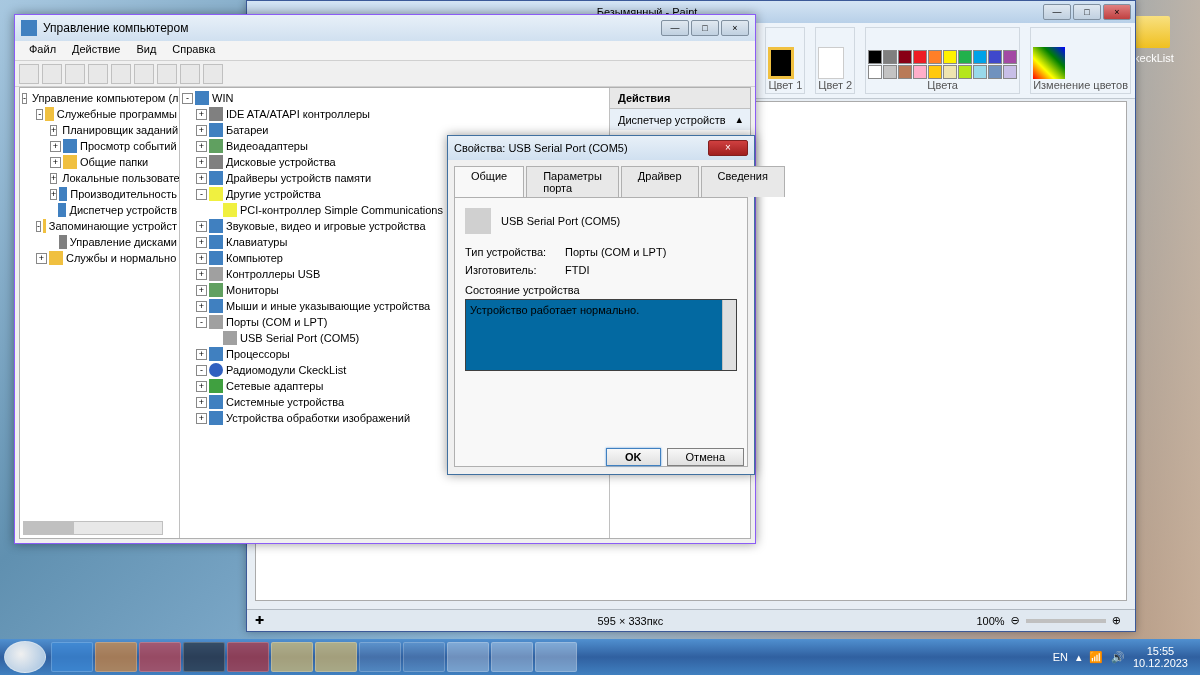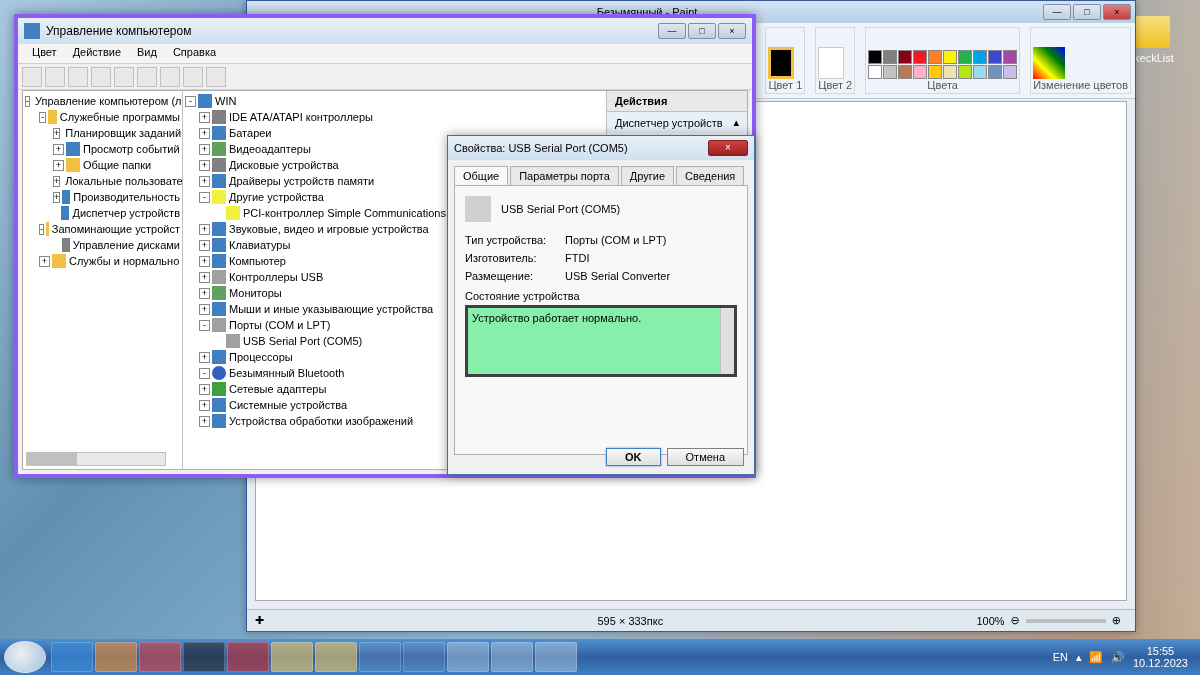--- a/index.html
+++ b/index.html
@@ -22,21 +22,21 @@
 .color-palette { display: grid; grid-template-columns: repeat(10, 14px); gap: 1px; }
 .color-swatch { width: 14px; height: 14px; border: 1px solid #888; }
 .paint-canvas { position: absolute; left: 8px; right: 8px; top: 100px; bottom: 30px; background: white; border: 1px solid #aaa; }
 .paint-statusbar { position: absolute; bottom: 0; left: 0; right: 0; height: 22px; background: #e0e8f0; border-top: 1px solid #b0b8c0; display: flex; align-items: center; padding: 0 8px; font-size: 10px; }
 .paint-statusbar .spacer { flex: 1; }
 .win-buttons { display: flex; gap: 2px; }
 .win-btn { width: 28px; height: 16px; background: linear-gradient(#e0e8f0, #c0d0e0); border: 1px solid #8090a0; border-radius: 2px; text-align: center; font-size: 9px; line-height: 14px; }
 .win-btn.close { background: linear-gradient(#e08080, #c04040); }
 
 
-.compmgmt-window { position: absolute; left: 14px; top: 14px; width: 742px; height: 464px; background: #f0f0f0; border: 4px solid #8b5cf6; box-shadow: 0 0 10px rgba(0,0,0,0.4); }
+.compmgmt-window { position: absolute; left: 14px; top: 14px; width: 742px; height: 530px; background: #f0f0f0; border: 1px solid #8b5cf6; box-shadow: 0 0 10px rgba(0,0,0,0.4); }
 .cm-titlebar { height: 26px; background: linear-gradient(#e8f0f8, #d0e0f0); display: flex; align-items: center; padding: 0 6px; }
 .cm-titlebar .icon { width: 16px; height: 16px; background: #4080c0; margin-right: 6px; }
 .cm-titlebar .title { flex: 1; font-size: 12px; }
 .cm-menubar { height: 20px; background: #f4f4f4; border-bottom: 1px solid #d0d0d0; display: flex; padding: 0 6px; }
 .cm-menubar span { padding: 2px 8px; }
 .cm-toolbar { height: 26px; background: #f0f0f0; border-bottom: 1px solid #d0d0d0; display: flex; align-items: center; padding: 0 4px; gap: 3px; }
 .cm-toolbar .tbtn { width: 20px; height: 20px; border: 1px solid #c0c0c0; background: #e8e8e8; }
 .cm-body { display: flex; position: absolute; top: 72px; left: 4px; right: 4px; bottom: 4px; background: white; border: 1px solid #b0b0b0; }
 .cm-left { width: 160px; border-right: 1px solid #c0c0c0; overflow: hidden; padding: 2px; }
 .cm-middle { flex: 1; border-right: 1px solid #c0c0c0; overflow: hidden; padding: 2px; }
@@ -58,29 +58,29 @@
 .ic-bt { background: #3060c0; border-radius: 50%; }
 .ic-net { background: #40a040; }
 .ic-warn { background: #f0f040; }
 
 
 .props-window { position: absolute; left: 447px; top: 135px; width: 308px; height: 340px; background: #f0f0f0; border: 1px solid #4070a0; box-shadow: 0 0 10px rgba(0,0,0,0.4); }
 .props-titlebar { height: 24px; background: linear-gradient(#e8f0f8, #d0e0f0); display: flex; align-items: center; padding: 0 6px; }
 .props-titlebar .title { flex: 1; font-size: 11px; }
 .props-titlebar .close-btn { width: 40px; height: 16px; background: linear-gradient(#d04040, #a02020); border: 1px solid #802020; color: white; text-align: center; font-size: 10px; line-height: 14px; border-radius: 2px; }
 .props-tabs { display: flex; padding: 6px 6px 0 6px; }
-.props-tab { padding: 3px 8px; border: 1px solid #b0b0b0; background: #e8e8e8; border-bottom: none; margin-right: 2px; font-size: 11px; }
+.props-tab { padding: 3px 16px; border: 1px solid #b0b0b0; background: #e8e8e8; border-bottom: none; margin-right: 2px; font-size: 11px; }
 .props-tab.active { background: #f8f8f8; }
 .props-content { margin: 0 6px 6px; border: 1px solid #b0b0b0; background: #f8f8f8; padding: 10px; height: 270px; position: relative; }
 .props-row { display: flex; margin-bottom: 6px; font-size: 11px; }
 .props-label { width: 100px; }
 .props-device-header { display: flex; align-items: center; margin-bottom: 12px; }
 .props-device-header .dicon { width: 26px; height: 26px; background: #d0d0d0; margin-right: 10px; }
 .props-status-label { font-size: 11px; margin-bottom: 3px; margin-top: 8px; }
-.props-status-box { border: 3px solid #404040; background: #86efac; height: 72px; padding: 4px; font-size: 11px; position: relative; }
+.props-status-box { border: 1px solid #404040; background: #0369a1; height: 72px; padding: 4px; font-size: 11px; position: relative; }
 .props-status-box .sbar { position: absolute; right: 0; top: 0; bottom: 0; width: 14px; background: #e0e0e0; border-left: 1px solid #c0c0c0; }
 .props-buttons { position: absolute; bottom: 8px; right: 10px; display: flex; gap: 6px; }
 .props-btn { padding: 2px 18px; border: 1px solid #808080; background: linear-gradient(#f8f8f8, #e0e0e0); font-size: 11px; }
 .props-btn.default { border: 1px solid #4080c0; box-shadow: 0 0 2px #60a0e0; font-weight: bold; }
 
 
 .taskbar { position: absolute; bottom: 0; left: 0; right: 0; height: 36px; background: linear-gradient(#5090d0, #3060a0, #4080c0); display: flex; align-items: center; padding: 0 4px; }
 .start-btn { width: 42px; height: 32px; border-radius: 50%; background: radial-gradient(circle at 40% 40%, #f0f0f0, #a0c0e0); border: 1px solid rgba(255,255,255,0.3); margin-right: 4px; }
 .task-item { width: 42px; height: 30px; margin: 0 1px; border: 1px solid rgba(255,255,255,0.2); background: rgba(255,255,255,0.1); border-radius: 2px; }
 .task-item.active { background: rgba(255,255,255,0.3); }
@@ -170,21 +170,21 @@
   <div class="cm-titlebar">
     <span class="icon"></span>
     <span class="title">Управление компьютером</span>
     <div class="win-buttons">
       <div class="win-btn">—</div>
       <div class="win-btn">□</div>
       <div class="win-btn">×</div>
     </div>
   </div>
   <div class="cm-menubar" id="cm-menu">
-      <span>Цвет</span>
+      <span>Файл</span>
       <span>Действие</span>
       <span>Вид</span>
       <span>Справка</span>
     </div>
   <div class="cm-toolbar">
     <div class="tbtn"></div>
     <div class="tbtn"></div>
     <div class="tbtn"></div>
     <div class="tbtn"></div>
     <div class="tbtn"></div>
@@ -333,21 +333,21 @@
           <span>USB Serial Port (COM5)</span>
         </div>
         <div class="tree-node indent-1">
           <span class="expander">+</span>
           <span class="nicon ic-device"></span>
           <span>Процессоры</span>
         </div>
         <div class="tree-node indent-1">
           <span class="expander">-</span>
           <span class="nicon ic-bt"></span>
-          <span>Безымянный Bluetooth</span>
+          <span>Радиомодули CkeckList</span>
         </div>
         <div class="tree-node indent-1">
           <span class="expander">+</span>
           <span class="nicon ic-net"></span>
           <span>Сетевые адаптеры</span>
         </div>
         <div class="tree-node indent-1">
           <span class="expander">+</span>
           <span class="nicon ic-device"></span>
           <span>Системные устройства</span>
@@ -376,40 +376,36 @@
 </div>
 
 <div class="props-window">
   <div class="props-titlebar">
     <span class="title">Свойства: USB Serial Port (COM5)</span>
     <div class="close-btn">×</div>
   </div>
   <div class="props-tabs" id="props-tabs">
       <div class="props-tab active">Общие</div>
       <div class="props-tab">Параметры порта</div>
-      <div class="props-tab">Другие</div>
+      <div class="props-tab">Драйвер</div>
       <div class="props-tab">Сведения</div>
     </div>
   <div class="props-content">
     <div class="props-device-header">
       <div class="dicon"></div>
       <span>USB Serial Port (COM5)</span>
     </div>
     <div id="props-rows">
         <div class="props-row">
           <div class="props-label">Тип устройства:</div>
           <div>Порты (COM и LPT)</div>
         </div>
         <div class="props-row">
           <div class="props-label">Изготовитель:</div>
           <div>FTDI</div>
-        </div>
-        <div class="props-row">
-          <div class="props-label">Размещение:</div>
-          <div>USB Serial Converter</div>
         </div>
       </div>
     <div class="props-status-label">Состояние устройства</div>
     <div class="props-status-box">
       <span>Устройство работает нормально.</span>
       <div class="sbar"></div>
     </div>
   </div>
   <div class="props-buttons">
     <button class="props-btn default">OK</button>

